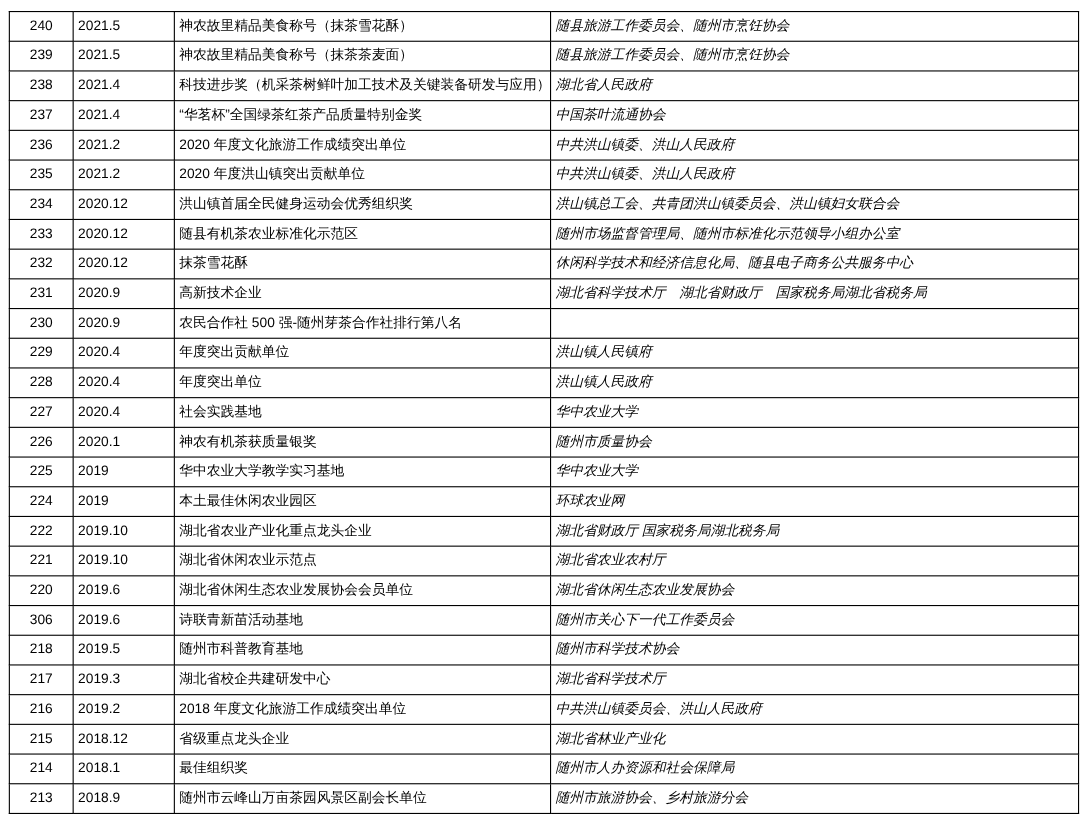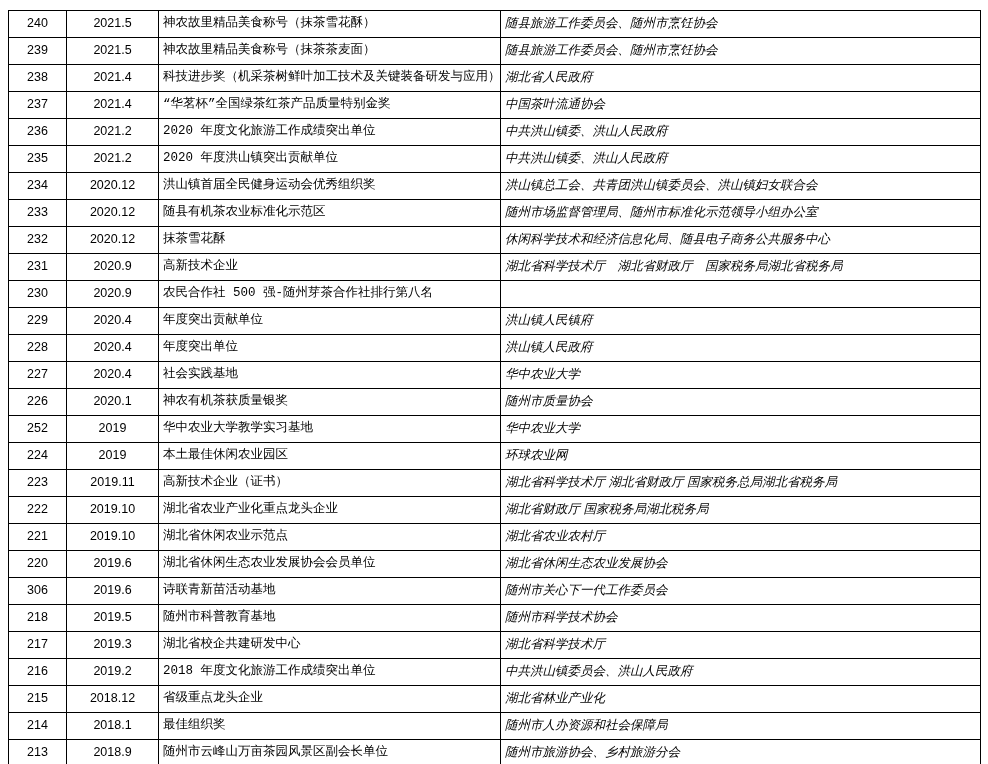--- a/index.html
+++ b/index.html
@@ -37,26 +37,24 @@
     height: 23px;
     padding: 1px 4px 2px 4px;
     vertical-align: middle;
     white-space: nowrap;
     overflow: hidden;
   }
   td.cell-id {
     text-align: center;
   }
   td.cell-date {
-    text-align: center;
   }
   td.cell-title {
     text-align: left;
     padding-left: 7px;
-    font-family: Liberation Mono, monospace;
   }
   td.cell-org {
     text-align: left;
     padding-left: 7px;
     font-style: italic;
   }
 </style>
 </head>
 <body>
 
@@ -153,36 +151,30 @@
           <td class="cell-title">社会实践基地</td>
           <td class="cell-org">华中农业大学</td>
         </tr>
         <tr>
           <td class="cell-id">226</td>
           <td class="cell-date">2020.1</td>
           <td class="cell-title">神农有机茶获质量银奖</td>
           <td class="cell-org">随州市质量协会</td>
         </tr>
         <tr>
-          <td class="cell-id">252</td>
+          <td class="cell-id">225</td>
           <td class="cell-date">2019</td>
           <td class="cell-title">华中农业大学教学实习基地</td>
           <td class="cell-org">华中农业大学</td>
         </tr>
         <tr>
           <td class="cell-id">224</td>
           <td class="cell-date">2019</td>
           <td class="cell-title">本土最佳休闲农业园区</td>
           <td class="cell-org">环球农业网</td>
-        </tr>
-        <tr>
-          <td class="cell-id">223</td>
-          <td class="cell-date">2019.11</td>
-          <td class="cell-title">高新技术企业（证书）</td>
-          <td class="cell-org">湖北省科学技术厅 湖北省财政厅 国家税务总局湖北省税务局</td>
         </tr>
         <tr>
           <td class="cell-id">222</td>
           <td class="cell-date">2019.10</td>
           <td class="cell-title">湖北省农业产业化重点龙头企业</td>
           <td class="cell-org">湖北省财政厅 国家税务局湖北税务局</td>
         </tr>
         <tr>
           <td class="cell-id">221</td>
           <td class="cell-date">2019.10</td>

